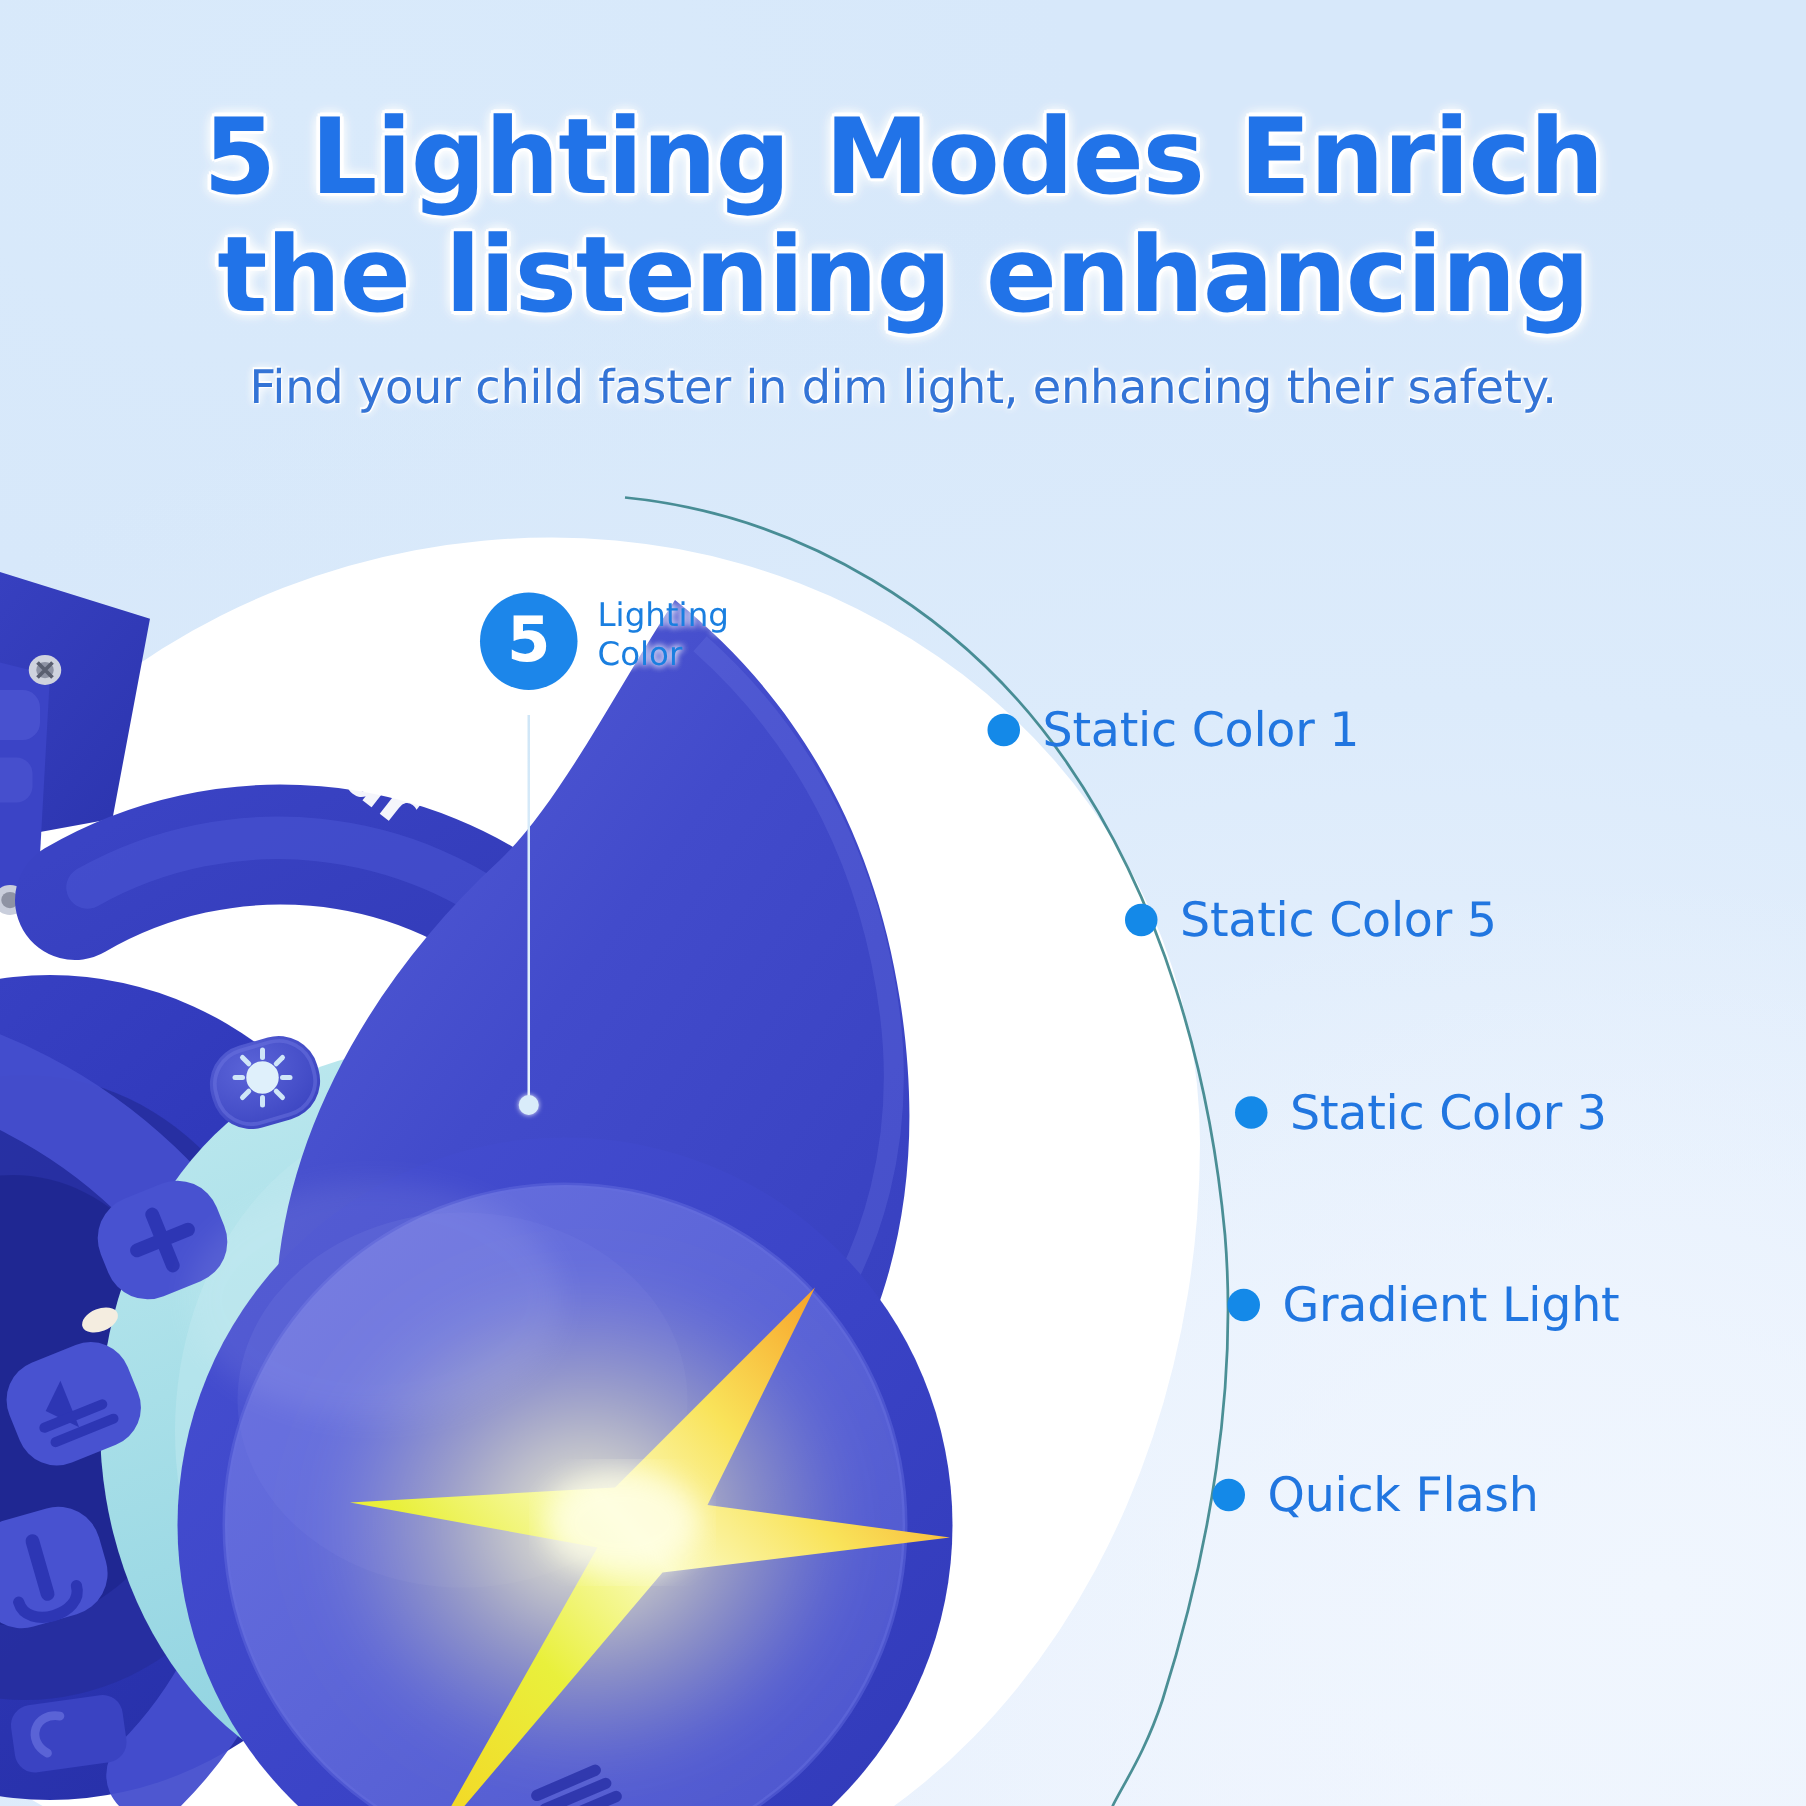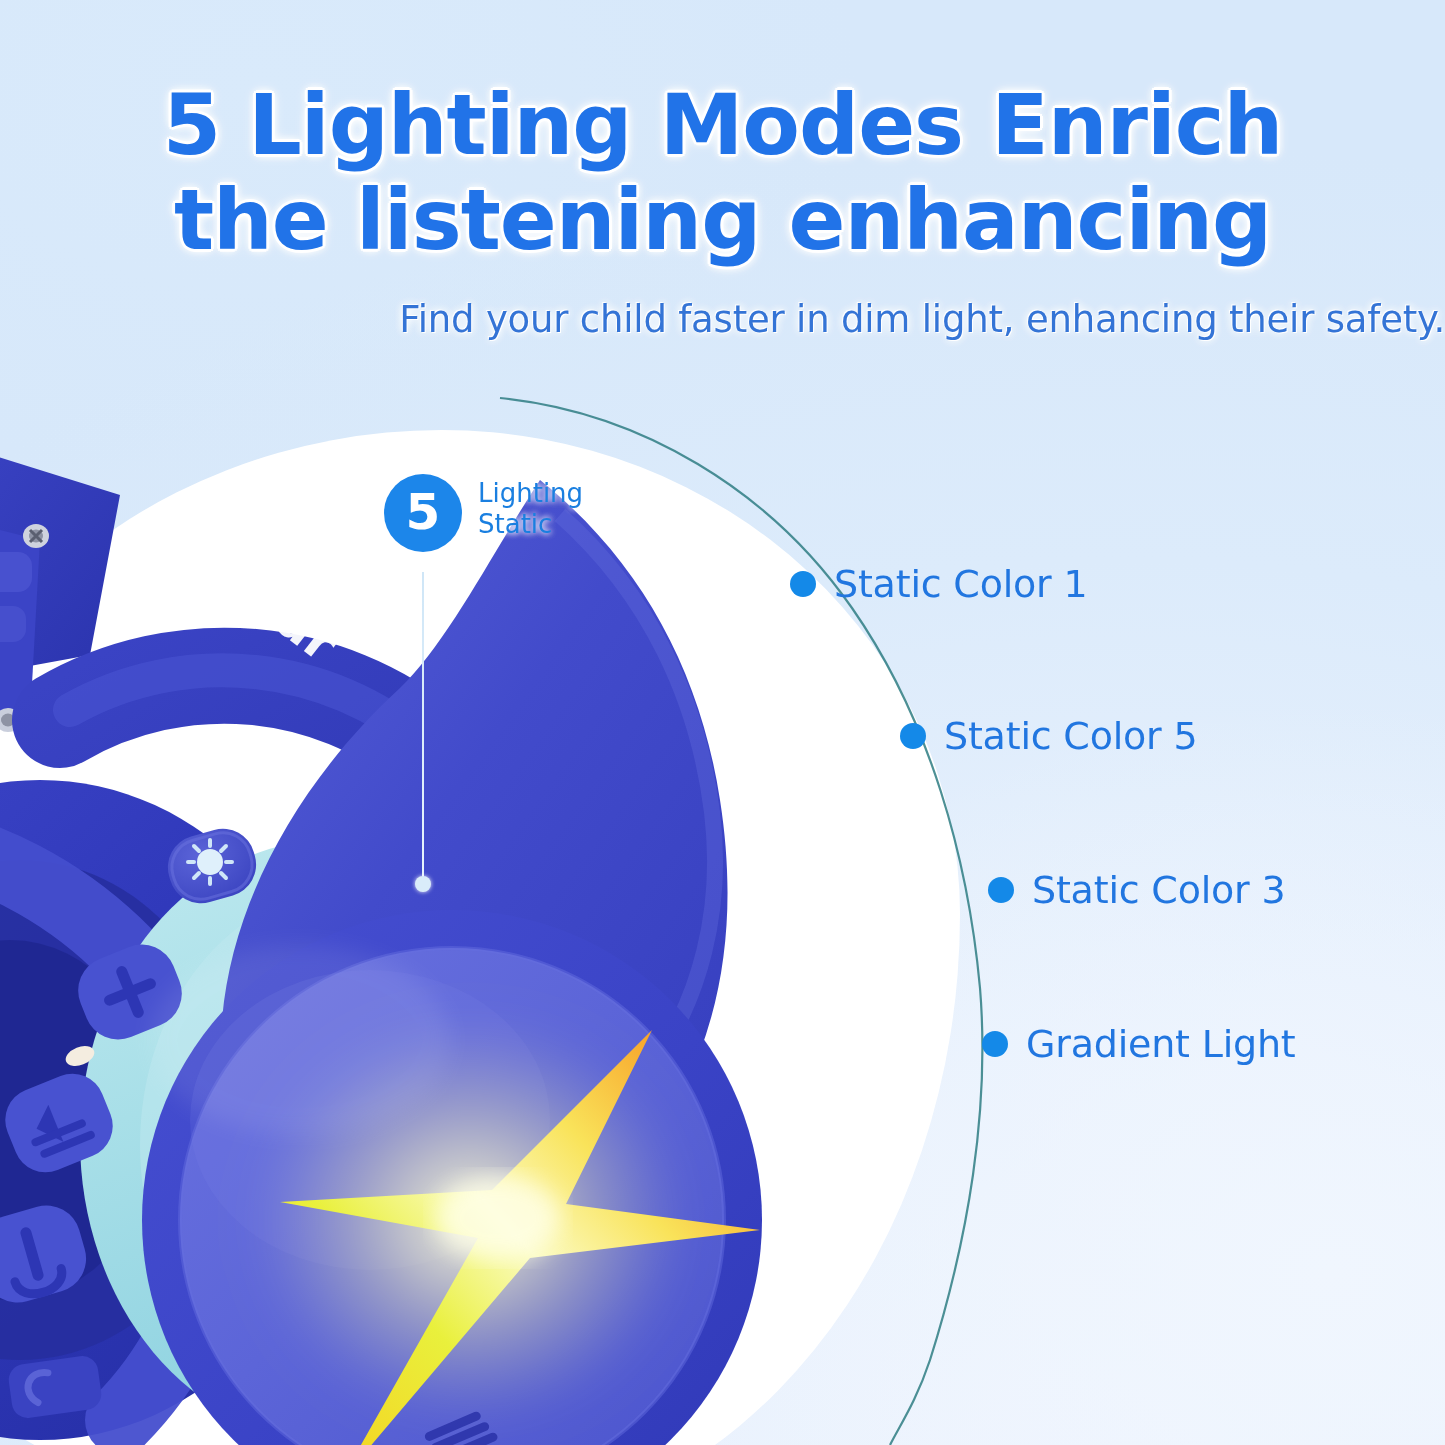--- a/index.html
+++ b/index.html
@@ -35,29 +35,28 @@
     line-height:1.13;
     letter-spacing:-1px;
     color:#2173e8;
     text-shadow:
       0 0 10px #ffffff, 0 0 10px #ffffff, 0 0 14px #ffffff,
       2px 2px 0 #ffffff, -2px 2px 0 #ffffff, 2px -2px 0 #ffffff, -2px -2px 0 #ffffff,
       3px 0 0 #ffffff, -3px 0 0 #ffffff, 0 3px 0 #ffffff, 0 -3px 0 #ffffff;
     white-space:nowrap;
   }
   .subtitle{
-    display:block;margin-top:30px;
+    display:block;margin-top:20px;
     font-family:"DejaVu Sans", sans-serif;
     font-weight:normal;
     font-size:37px;
     letter-spacing:-0.2px;
     color:#3474d6;
     text-shadow:0 0 8px #ffffff, 0 0 8px #ffffff, 1px 1px 0 #ffffff, -1px -1px 0 #ffffff;
     white-space:nowrap;
-    text-align:right;
   }
 
   
   .white-blob{
     position:absolute;
     left:-120px;top:430px;
     width:1080px;height:1100px;
     background:#ffffff;
     border-radius:52% 48% 46% 54% / 48% 44% 56% 52%;
     filter:blur(0.4px);
@@ -311,36 +310,40 @@
   </svg>
 
   <div class="badge-stem"></div>
   <div class="badge-stem-dot"></div>
   <div class="badge-wrap">
     <div class="badge-circle">
       <span class="badge-num">5</span>
     </div>
     <div class="badge-text">
       <div>Lighting</div>
-      <div>Static</div>
+      <div>Color</div>
     </div>
   </div>
 
   <div class="modes">
     <div class="mode-item" style="left:790px;top:562px;">
       <span class="mode-dot"></span>
       <span class="mode-label">Static Color 1</span>
     </div>
     <div class="mode-item" style="left:900px;top:714px;">
       <span class="mode-dot"></span>
       <span class="mode-label">Static Color 5</span>
     </div>
     <div class="mode-item" style="left:988px;top:868px;">
       <span class="mode-dot"></span>
       <span class="mode-label">Static Color 3</span>
     </div>
     <div class="mode-item" style="left:982px;top:1022px;">
       <span class="mode-dot"></span>
       <span class="mode-label">Gradient Light</span>
     </div>
+    <div class="mode-item" style="left:970px;top:1174px;">
+      <span class="mode-dot"></span>
+      <span class="mode-label">Quick  Flash</span>
+    </div>
   </div>
 
 </div>
 
 </body></html>

